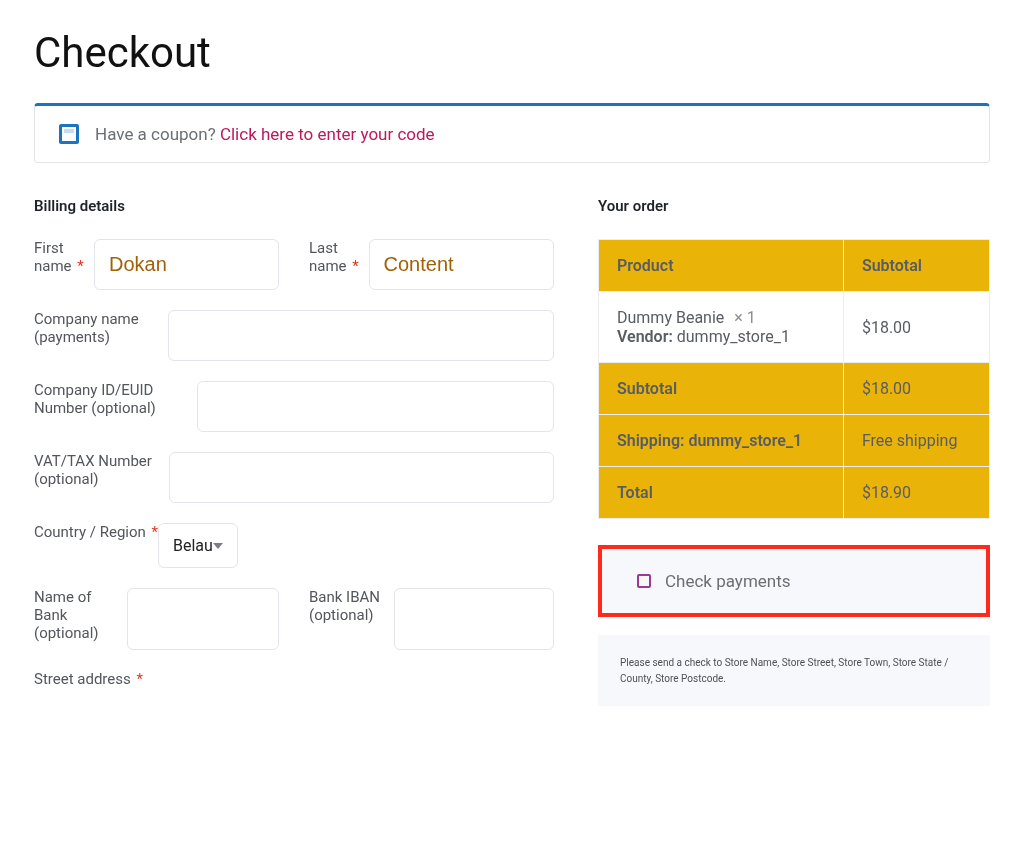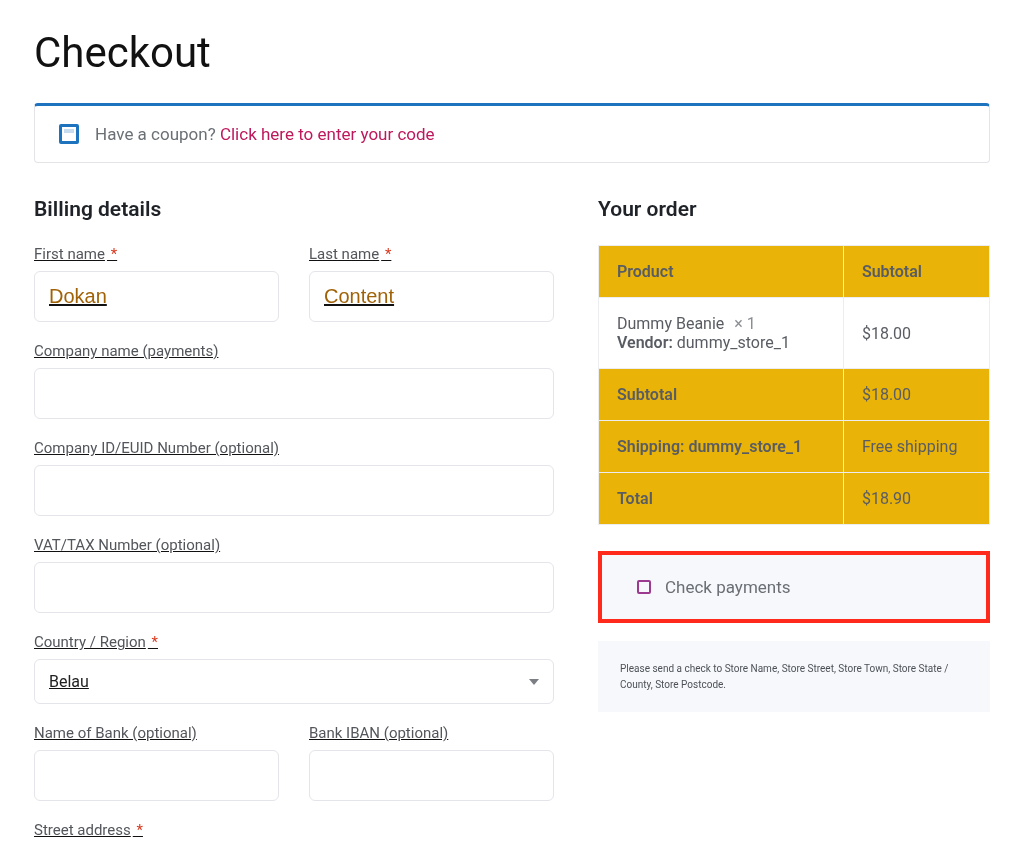--- a/index.html
+++ b/index.html
@@ -47,28 +47,28 @@
   .coupon-link { color: #be185d; cursor: pointer; }
   .columns {
     display: flex;
     gap: 44px;
     align-items: flex-start;
   }
   .col-left { flex: 1 1 520px; }
   .col-right { flex: 0 0 392px; }
 
   h2.section-title {
-    font-size: 21px;
+    font-size: 15px;
     font-weight: 600;
     color: #1f2328;
     margin-bottom: 24px;
   }
 
   .row { display: flex; gap: 30px; margin-bottom: 20px; }
-  .field { flex: 1; display: flex; flex-direction: column; text-decoration: underline; }
+  .field { flex: 1; display: flex; flex-direction: row; }
   .field label {
     font-size: 15px;
     color: #53565b;
     margin-bottom: 8px;
   }
   .field label .req { color: #d9381e; margin-left: 2px; }
   .field input[type=text] {
     border: 1px solid #e3e5ea;
     border-radius: 6px;
     padding: 13px 14px;

